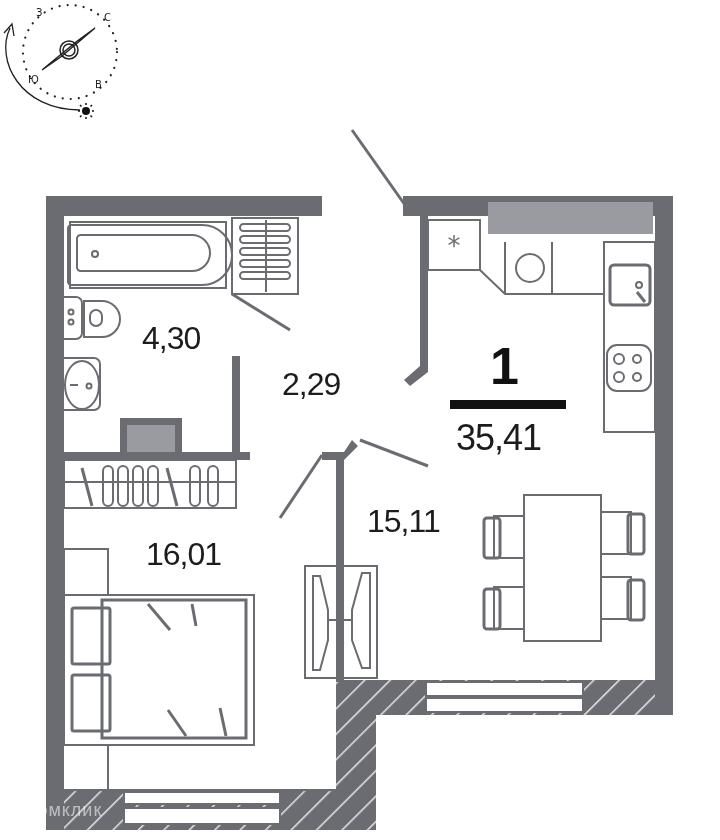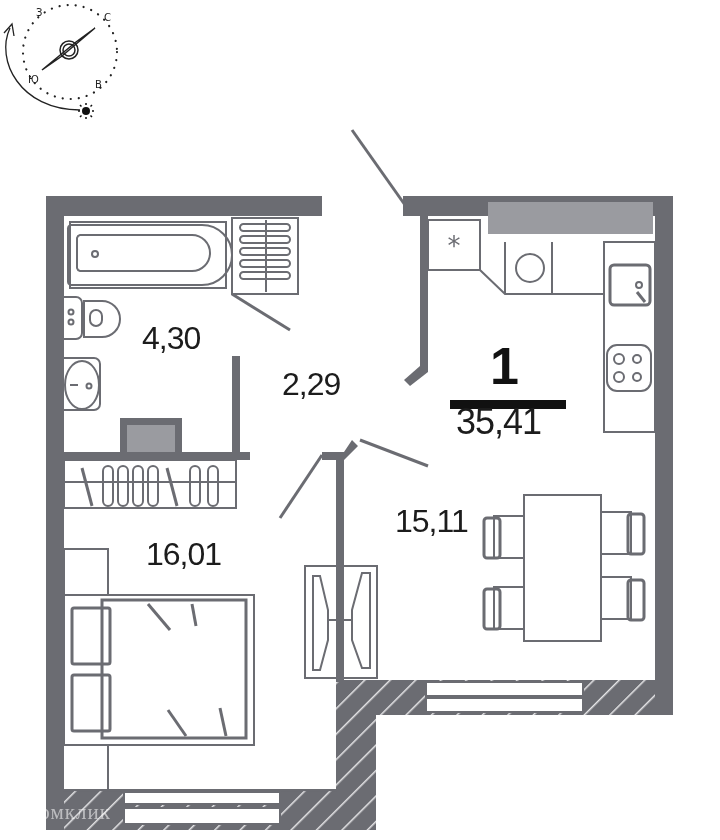--- a/index.html
+++ b/index.html
@@ -5,22 +5,22 @@
   html, body { margin: 0; padding: 0; background: #ffffff; }
   body { width: 720px; height: 840px; position: relative; overflow: hidden;
          font-family: "Liberation Sans", sans-serif; }
   #plan { position: absolute; left: 0; top: 0; }
   .lbl { position: absolute; color: #1c1c1c; font-family: "Liberation Sans", sans-serif;
          font-size: 32px; letter-spacing: -1px; line-height: 1; }
   .rooms-count { position: absolute; font-family: "Liberation Sans", sans-serif;
          font-weight: bold; font-size: 52px; color: #111; line-height: 1; }
   .compass-letter { position: absolute; font-size: 10px; color: #222;
          font-family: "DejaVu Sans", sans-serif; line-height: 1; }
-  .watermark { position: absolute; left: 24px; top: 800px; font-size: 21px; color: rgba(255,255,255,0.55);
-         font-family: Liberation Serif, serif; letter-spacing: 1px; }
+  .watermark { position: absolute; left: 24px; top: 800px; font-size: 18px; color: rgba(255,255,255,0.55);
+         font-family: Liberation Sans, sans-serif; letter-spacing: 1px; }
 </style>
 </head>
 <body>
 
 <svg id="plan" width="720" height="840" viewBox="0 0 720 840" xmlns="http://www.w3.org/2000/svg">
   <defs>
     <pattern id="hatch" patternUnits="userSpaceOnUse" width="18" height="18" patternTransform="rotate(45)">
       <rect width="18" height="18" fill="#6b6c72"></rect>
       <line x1="0" y1="0" x2="0" y2="18" stroke="#e6e6e8" stroke-width="3"></line>
     </pattern>
@@ -193,19 +193,19 @@
   <rect x="450" y="400" width="116" height="9" fill="#111"></rect>
 </svg>
 
 <span class="compass-letter" style="left:36px; top:8px;">З</span>
 <span class="compass-letter" style="left:104px; top:13px;">С</span>
 <span class="compass-letter" style="left:28px; top:75px;">Ю</span>
 <span class="compass-letter" style="left:95px; top:80px;">В</span>
 
 <div class="lbl" style="left:142px; top:322px;text-align:center;">4,30</div>
 <div class="lbl" style="left:282px; top:368px;">2,29</div>
-<div class="lbl" style="left:367px; top:505px;margin-left:28px;">15,11</div>
+<div class="lbl" style="left:367px; top:505px;">15,11</div>
 <div class="lbl" style="left:146px; top:538px;">16,01</div>
 
 <div class="rooms-count" style="left:490px; top:340px;">1</div>
-<div class="lbl" style="left:456px; top:404px; font-size:36px;">35,41</div>
+<div class="lbl" style="left:456px; top:420px; font-size:36px;">35,41</div>
 
 <div class="watermark">Домклик</div>
 
 </body></html>

